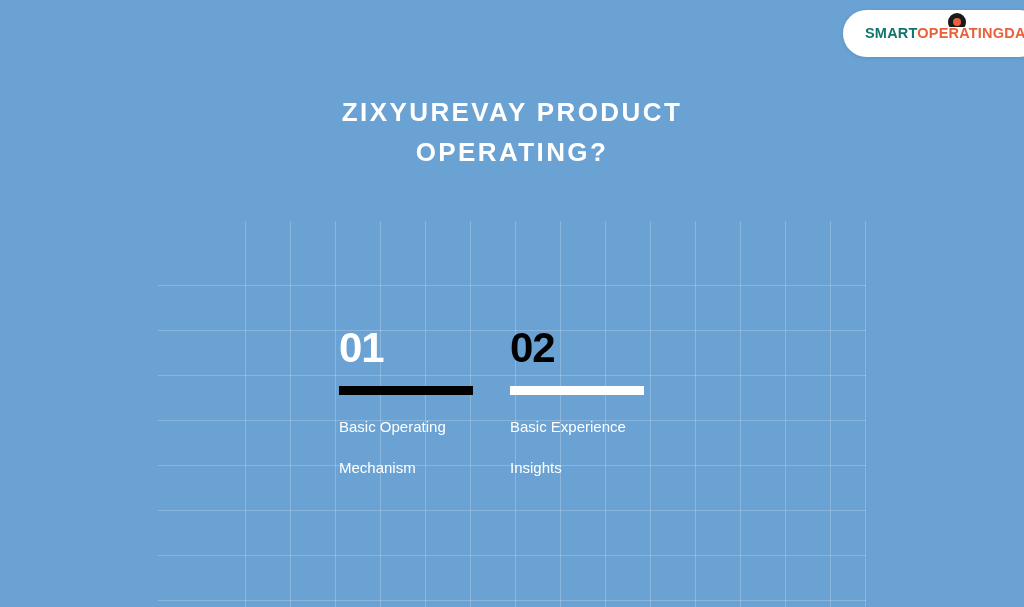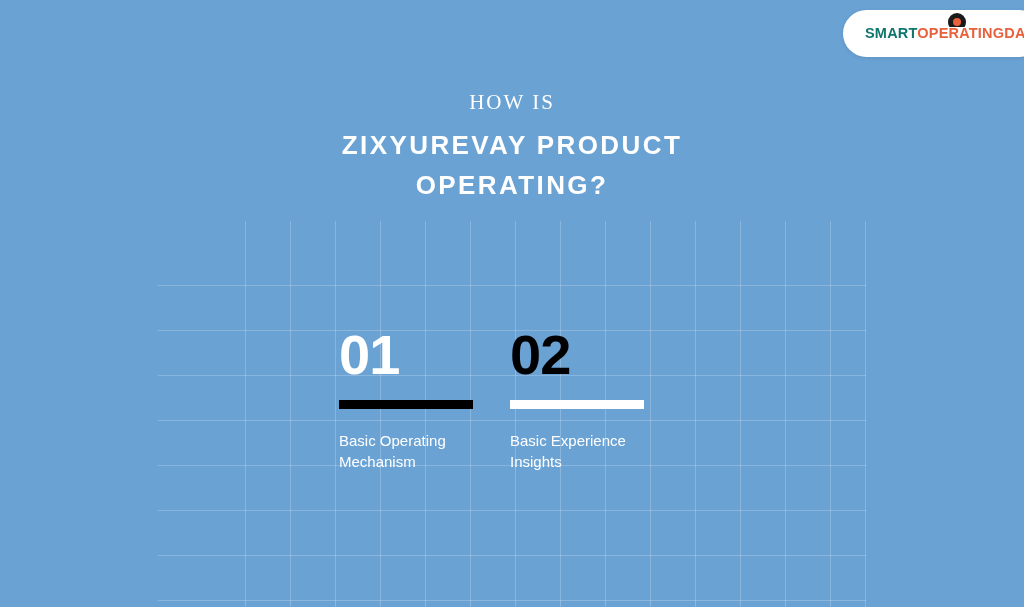--- a/index.html
+++ b/index.html
@@ -132,21 +132,21 @@
   
   .item {
     position: absolute;
     top: 327px;
     width: 210px;
   }
   .item-1 { left: 339px; }
   .item-2 { left: 510px; }
 
   .item-number {
-    font-size: 56px;
+    font-size: 42px;
     font-weight: bold;
     line-height: 1;
     letter-spacing: -1px;
     margin: 0;
   }
   .item-1 .item-number { color: #ffffff; }
   .item-2 .item-number { color: #000000; }
 
   .item-rule {
     width: 134px;
@@ -156,21 +156,21 @@
   .item-1 .item-rule { background: #000000; }
   .item-2 .item-rule { background: #ffffff; }
 
   .item-desc {
     color: #ffffff;
     font-size: 15px;
     line-height: 21px;
     margin-top: 21px;
     width: 160px;
   }
-  .item-desc span { display: block; }
+  .item-desc span { display: block; margin-top: 20px; }
 </style>
 </head>
 <body>
 
 <div class="slide">
 
   <div class="grid-layer" id="grid-layer">
       <div class="grid-v" style="left: 245px;"></div>
       <div class="grid-v" style="left: 290px;"></div>
       <div class="grid-v" style="left: 335px;"></div>
@@ -202,21 +202,20 @@
         <span class="logo-smart">SMART</span><span class="logo-business">OPERATING</span><span class="logo-daily">DAILY</span>
         <span class="logo-mark">
           <span class="logo-mark-arc"></span>
           <span class="logo-mark-dot"></span>
         </span>
       </div>
     </div>
   </div>
 
   <div class="headline">
-    <div class="eyebrow">HOW IS</div>
     <h1 class="title">
       <span class="title-line">ZIXYUREVAY PRODUCT</span>
       <span class="title-line">OPERATING?</span>
     </h1>
   </div>
 
   <div class="item item-1">
     <div class="item-number">01</div>
     <div class="item-rule"></div>
     <div class="item-desc">

